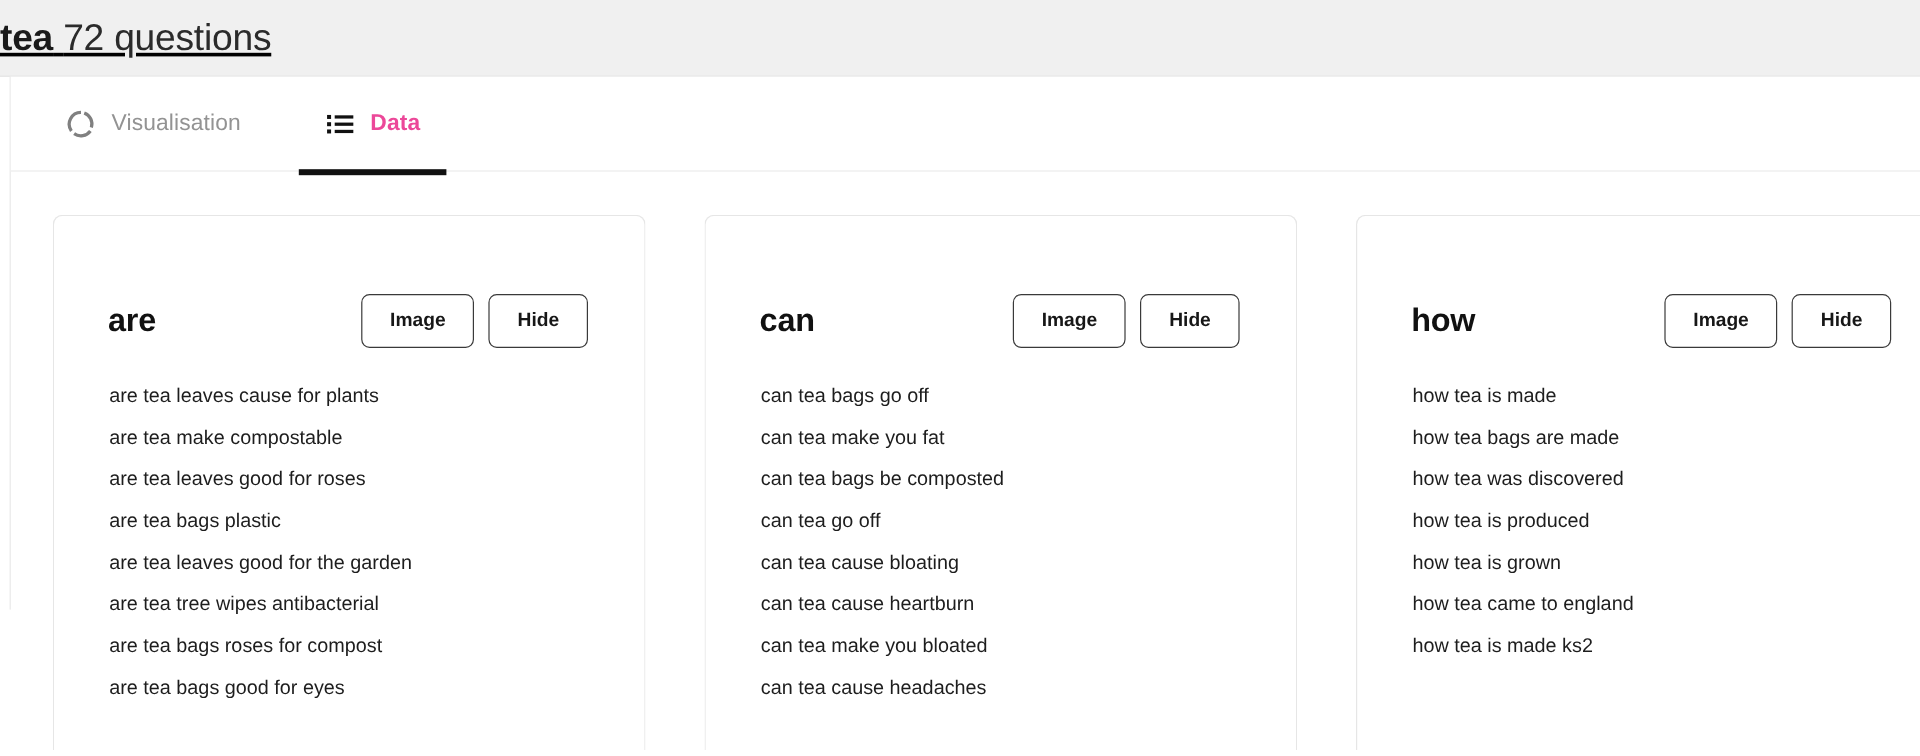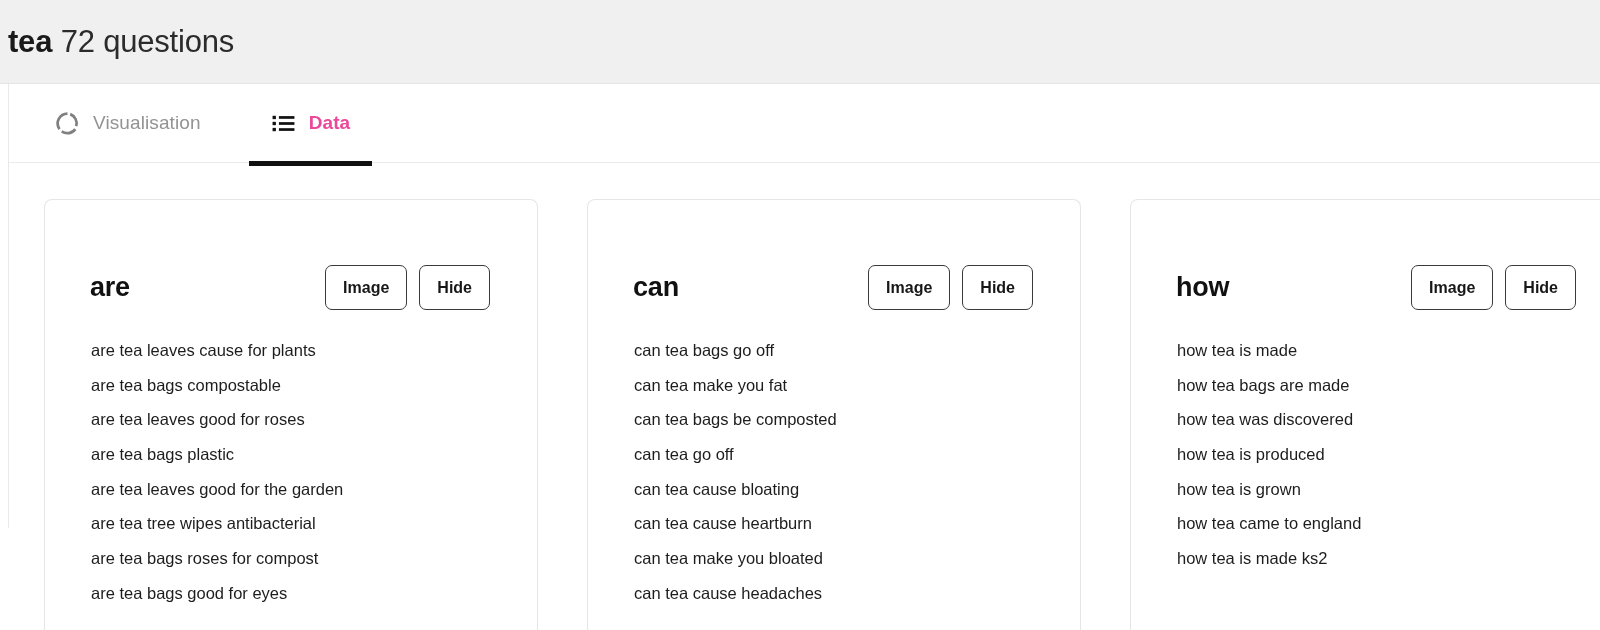--- a/index.html
+++ b/index.html
@@ -8,26 +8,26 @@
     width: 1600px;
     height: 630px;
     overflow: hidden;
     background: #ffffff;
     font-family: "Liberation Sans", sans-serif;
     -webkit-font-smoothing: antialiased;
   }
 
   
   .app-header {
-    height: 84px;
+    height: 64px;
     background: #f0f0f0;
     border-bottom: 1px solid #e4e4e4;
     display: flex;
     align-items: center;
-    padding-left: 8px;
+    text-decoration: underline;
   }
   .header-title {
     font-size: 31px;
     color: #1a1a1a;
     letter-spacing: -0.2px;
     white-space: nowrap;
   }
   .header-term {
     font-weight: 700;
   }
@@ -120,21 +120,21 @@
   }
   .btn {
     font-family: "Liberation Sans", sans-serif;
     font-size: 16px;
     font-weight: 700;
     color: #171717;
     background: #ffffff;
     border: 1px solid #3a3a3a;
     border-radius: 7px;
     height: 45px;
-    padding: 0 17px;
+    padding: 0 23px;
     cursor: pointer;
     line-height: 43px;
     white-space: nowrap;
   }
   .card-list {
     list-style: none;
     padding: 22px 0 0 46px;
   }
   .card-list li {
     font-size: 16.5px;
@@ -193,21 +193,21 @@
     <div class="card">
       <div class="card-head">
         <div class="card-title">are</div>
         <div class="card-actions">
           <button class="btn">Image</button>
           <button class="btn">Hide</button>
         </div>
       </div>
       <ul class="card-list">
         <li>are tea leaves cause for plants</li>
-        <li>are tea bags compostable</li>
+        <li>are tea make compostable</li>
         <li>are tea leaves good for roses</li>
         <li>are tea bags plastic</li>
         <li>are tea leaves good for the garden</li>
         <li>are tea tree wipes antibacterial</li>
         <li>are tea bags roses for compost</li>
         <li>are tea bags good for eyes</li>
       </ul>
     </div>
 
     <div class="card">

